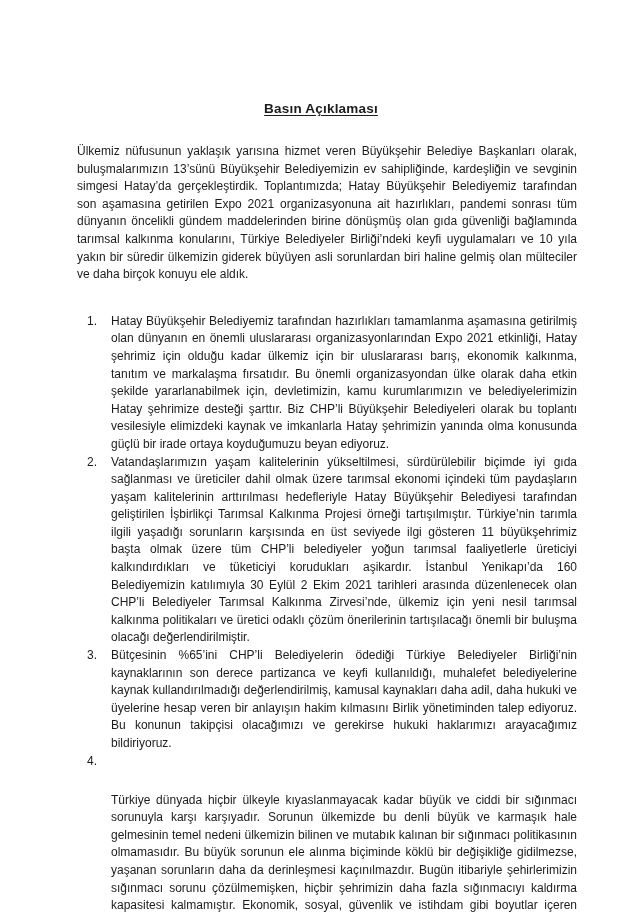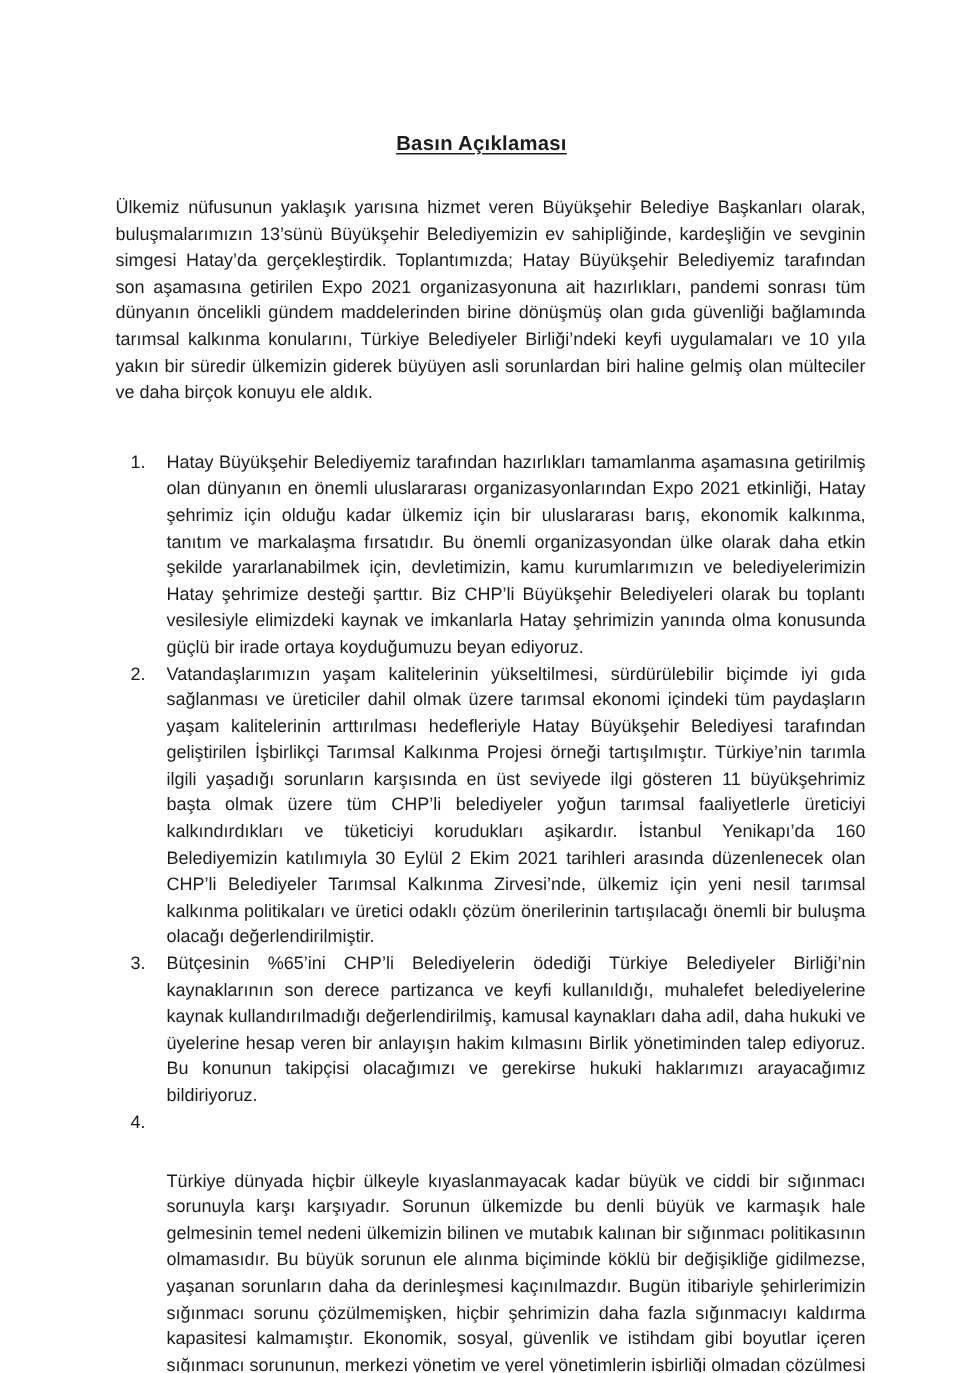--- a/index.html
+++ b/index.html
@@ -15,21 +15,21 @@
   }
   .page {
     box-sizing: border-box;
     width: 640px;
     height: 915px;
     padding: 84px 63px 30px 65px;
     background: #ffffff;
     overflow: hidden;
   }
   .doc-title {
-    margin: 4px 0 27px 0;
+    margin: 17px 0 27px 0;
     font-size: 13.5px;
     font-weight: bold;
     text-align: center;
     text-decoration: underline;
     text-underline-offset: 2px;
     letter-spacing: 0.2px;
   }
   .intro {
     margin: 0 0 29px 12px;
     font-size: 12px;

